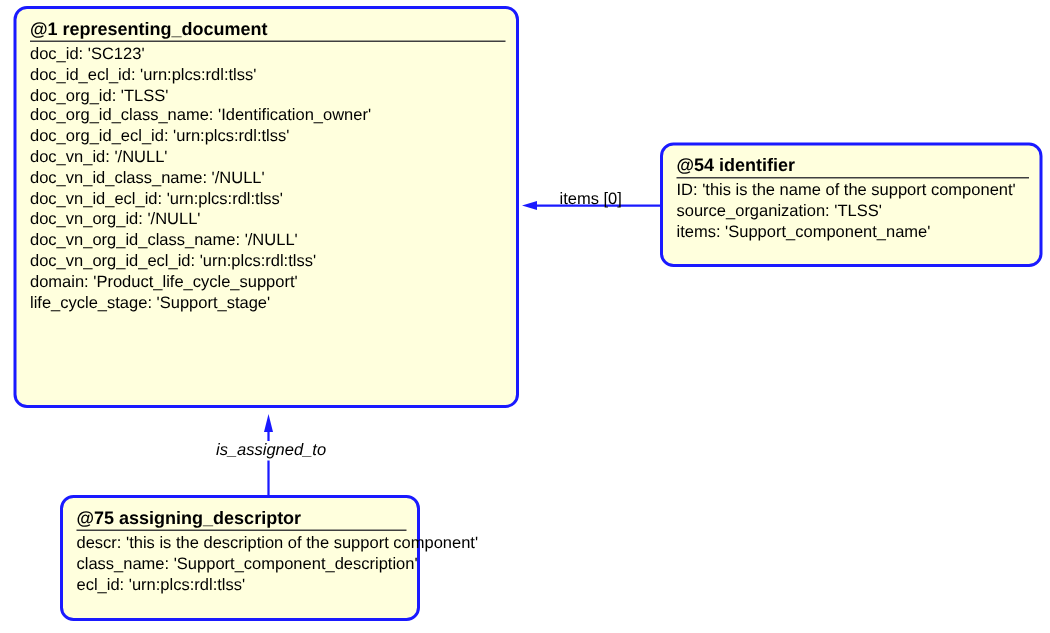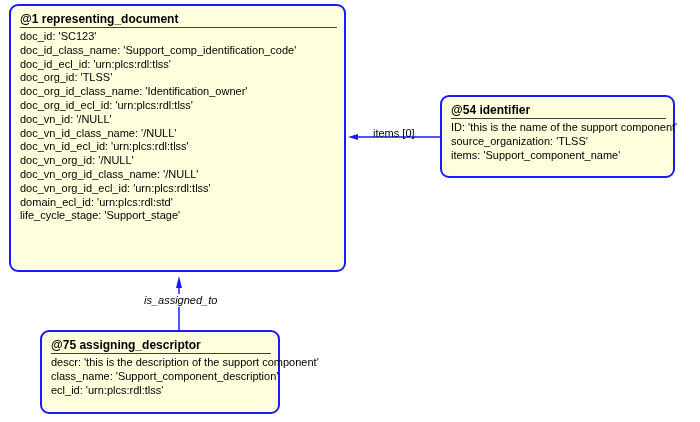--- a/index.html
+++ b/index.html
@@ -25,21 +25,21 @@
     border-bottom: 1px solid #404040;
     margin-bottom: 2px;
   }
   .attr {
     font-size: 11px;
     line-height: 13.8px;
     color: #000;
     white-space: nowrap;
   }
   #e1 { left: 9px; top: 4px; width: 337px; height: 268px; }
-  #e54 { left: 440px; top: 95px; width: 235px; height: 83px; }
+  #e54 { left: 440px; top: 95px; width: 255px; height: 83px; }
   #e75 { left: 40px; top: 330px; width: 240px; height: 84px; }
   svg.links { position: absolute; left: 0; top: 0; }
   .label {
     position: absolute;
     font-size: 11px;
     color: #000;
     white-space: nowrap;
     background: #ffffff;
     line-height: 13px;
   }
@@ -57,32 +57,31 @@
   <line x1="179" y1="331" x2="179" y2="280" stroke="#1a1aff" stroke-width="1.5"></line>
   <polygon points="179,276 176,288 182,288" fill="#1a1aff"></polygon>
 </svg>
 
 <div class="label" id="lbl-items">items [0]</div>
 <div class="label" id="lbl-assigned">is_assigned_to</div>
 
 <div class="entity" id="e1">
   <div class="entity-title">@1 representing_document</div>
   <div class="attr">doc_id: 'SC123'</div>
-  <div class="attr">doc_id_class_name: 'Support_comp_identification_code'</div>
   <div class="attr">doc_id_ecl_id: 'urn:plcs:rdl:tlss'</div>
   <div class="attr">doc_org_id: 'TLSS'</div>
   <div class="attr">doc_org_id_class_name: 'Identification_owner'</div>
   <div class="attr">doc_org_id_ecl_id: 'urn:plcs:rdl:tlss'</div>
   <div class="attr">doc_vn_id: '/NULL'</div>
   <div class="attr">doc_vn_id_class_name: '/NULL'</div>
   <div class="attr">doc_vn_id_ecl_id: 'urn:plcs:rdl:tlss'</div>
   <div class="attr">doc_vn_org_id: '/NULL'</div>
   <div class="attr">doc_vn_org_id_class_name: '/NULL'</div>
   <div class="attr">doc_vn_org_id_ecl_id: 'urn:plcs:rdl:tlss'</div>
-  <div class="attr">domain_ecl_id: 'urn:plcs:rdl:std'</div>
+  <div class="attr">domain: 'Product_life_cycle_support'</div>
   <div class="attr">life_cycle_stage: 'Support_stage'</div>
 </div>
 
 <div class="entity" id="e54">
   <div class="entity-title">@54 identifier</div>
   <div class="attr">ID: 'this is the name of the support component'</div>
   <div class="attr">source_organization: 'TLSS'</div>
   <div class="attr">items: 'Support_component_name'</div>
 </div>
 

